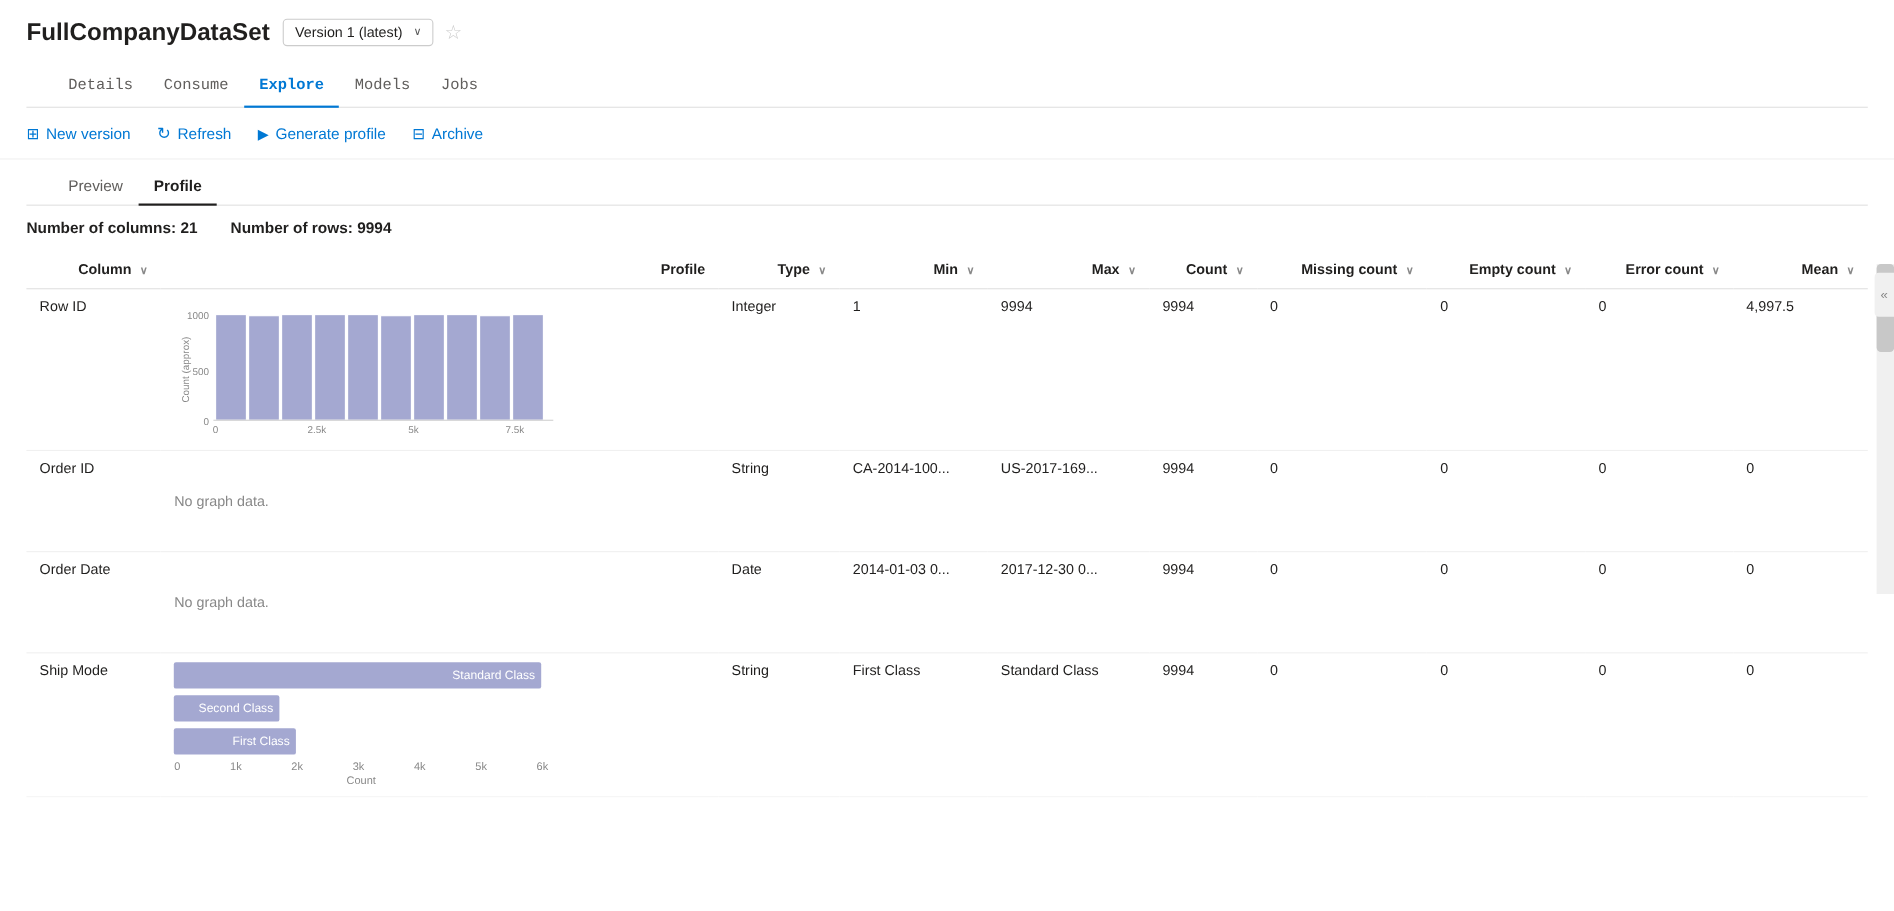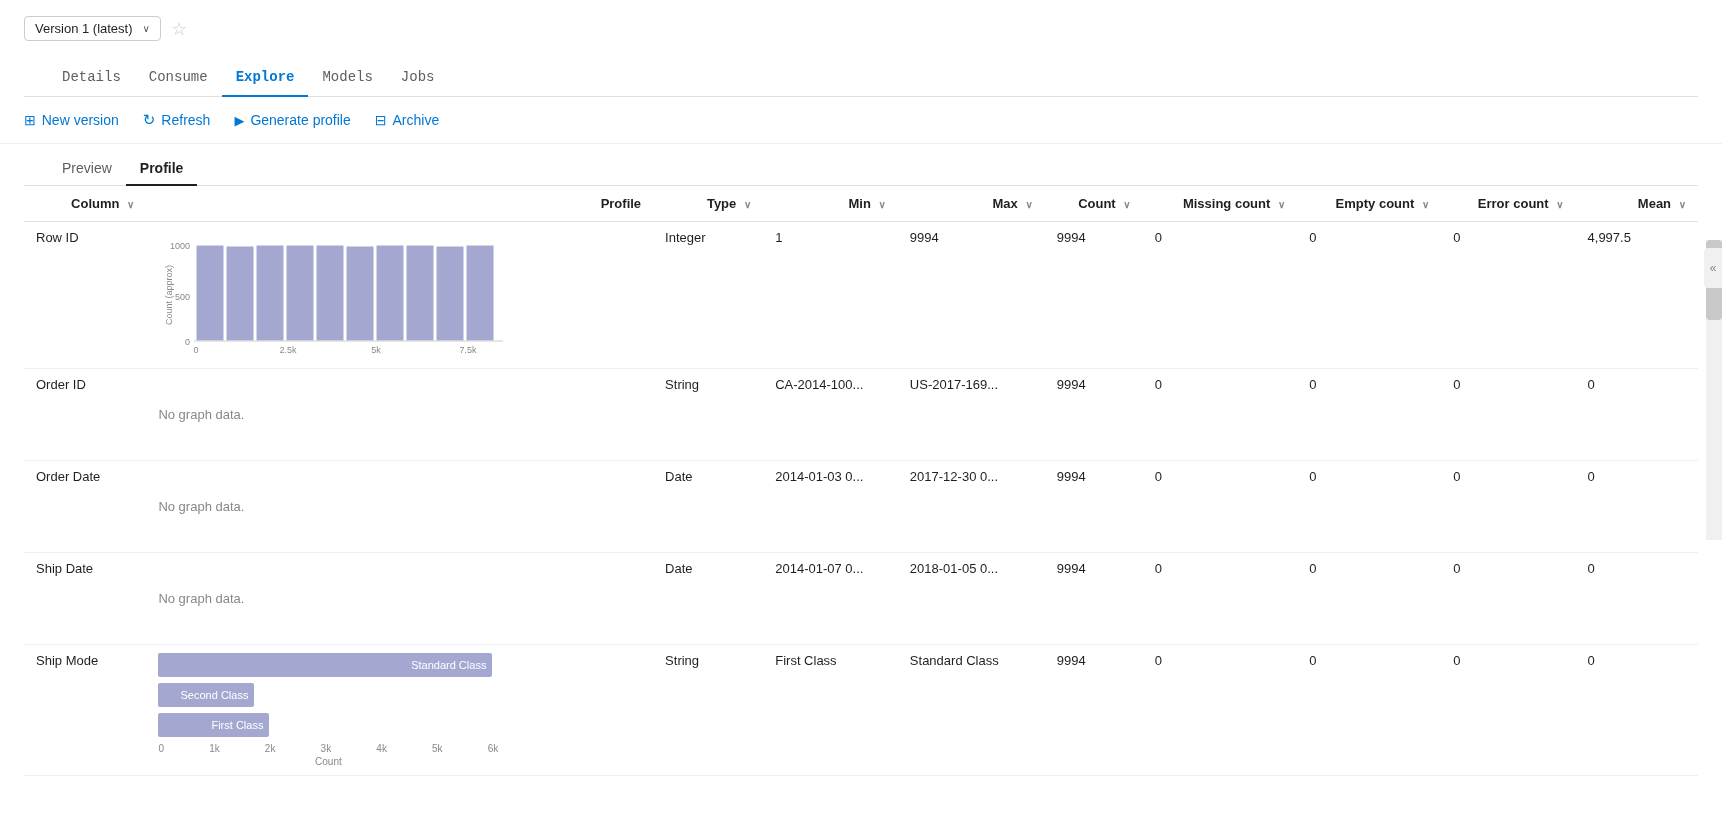--- a/index.html
+++ b/index.html
@@ -59,20 +59,21 @@
 
     .collapse-btn { position: fixed; right: 16px; top: 248px; font-size: 16px; color: #888; cursor: pointer; }
   </style>
 </head>
 <body>
 
 <div>
 
   <div class="app-header">
     <div style="display:flex;align-items:center;padding-bottom:8px;">
+      <span class="dataset-title">FullCompanyDataSet</span>
       <div class="version-selector">
         <span>Version 1 (latest)</span>
         <span style="font-size:10px;color:#555;">∨</span>
       </div>
       <span class="star-icon">☆</span>
     </div>
 
     <div class="nav-tabs">
       <div class="nav-tab">Details</div>
       <div class="nav-tab">Consume</div>
@@ -101,20 +102,30 @@
     </button>
   </div>
 
   <div style="padding: 0 24px;">
     <div class="sub-tabs">
       <div class="sub-tab">Preview</div>
       <div class="sub-tab active">Profile</div>
     </div>
   </div>
 
+  <div class="meta-info">
+    <span>
+      <span>Number of columns:</span>
+      <span>21</span>
+    </span>
+    <span>
+      <span>Number of rows:</span>
+      <span>9994</span>
+    </span>
+  </div>
 
   <div class="table-container">
     <table class="data-table">
       <thead>
         <tr>
           <th class="col-column">Column <span class="sort-arrow">∨</span></th>
           <th class="col-profile">Profile</th>
           <th class="col-type">Type <span class="sort-arrow">∨</span></th>
           <th class="col-min">Min <span class="sort-arrow">∨</span></th>
           <th class="col-max">Max <span class="sort-arrow">∨</span></th>
@@ -192,34 +203,20 @@
           <td>Date</td>
           <td>2014-01-03 0...</td>
           <td>2017-12-30 0...</td>
           <td>9994</td>
           <td>0</td>
           <td>0</td>
           <td>0</td>
           <td>0</td>
         </tr>
 
-        <tr>
-          <td>Ship Date</td>
-          <td>
-              <span class="no-graph">No graph data.</span>
-            </td>
-          <td>Date</td>
-          <td>2014-01-07 0...</td>
-          <td>2018-01-05 0...</td>
-          <td>9994</td>
-          <td>0</td>
-          <td>0</td>
-          <td>0</td>
-          <td>0</td>
-        </tr>
 
         <tr>
           <td>Ship Mode</td>
           <td>
             <div class="barchart-container">
 
               <div class="bar-row">
                 <div class="bar-fill" style="width:334px;">
                   <span>Standard Class</span>
                 </div>

